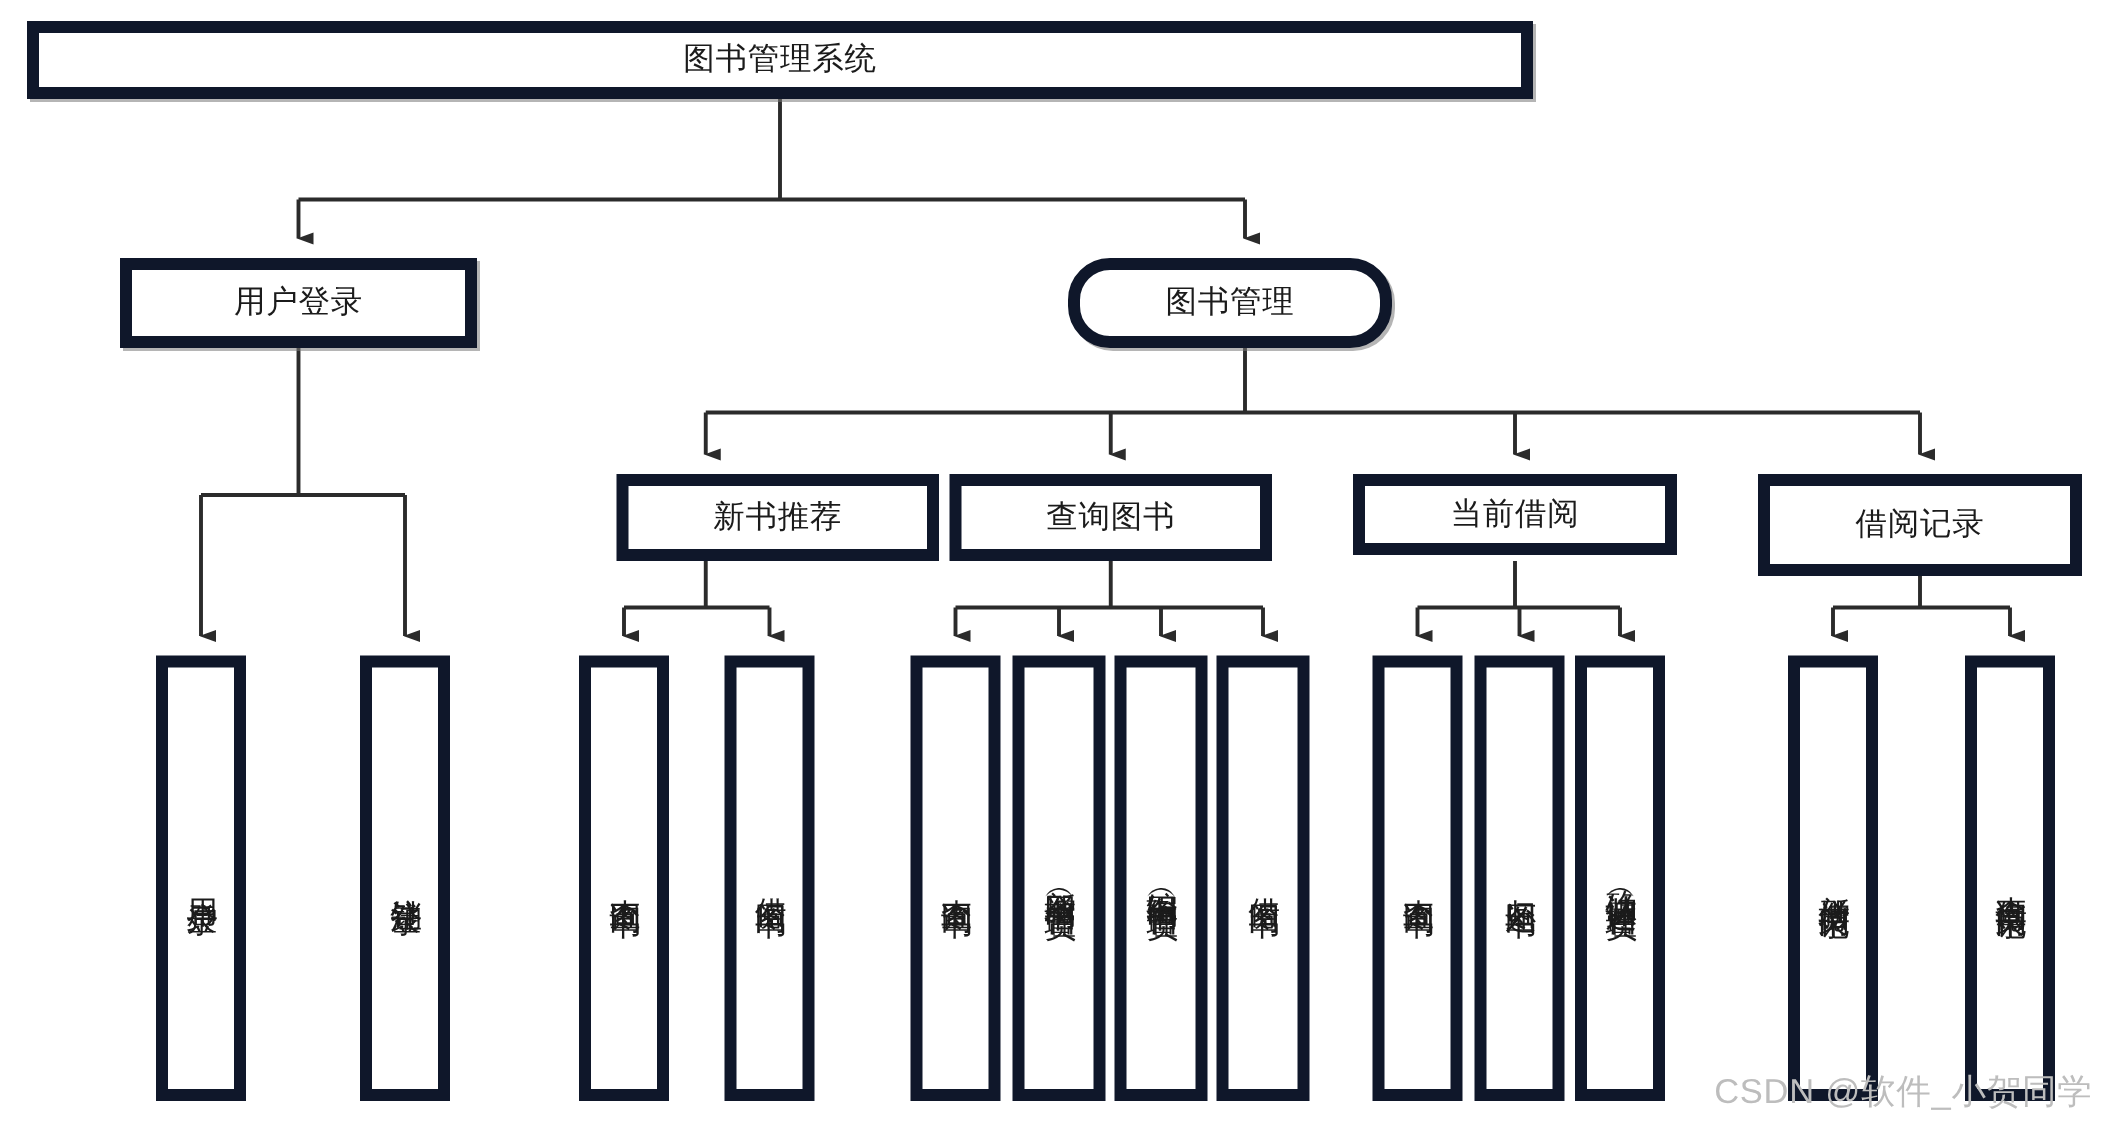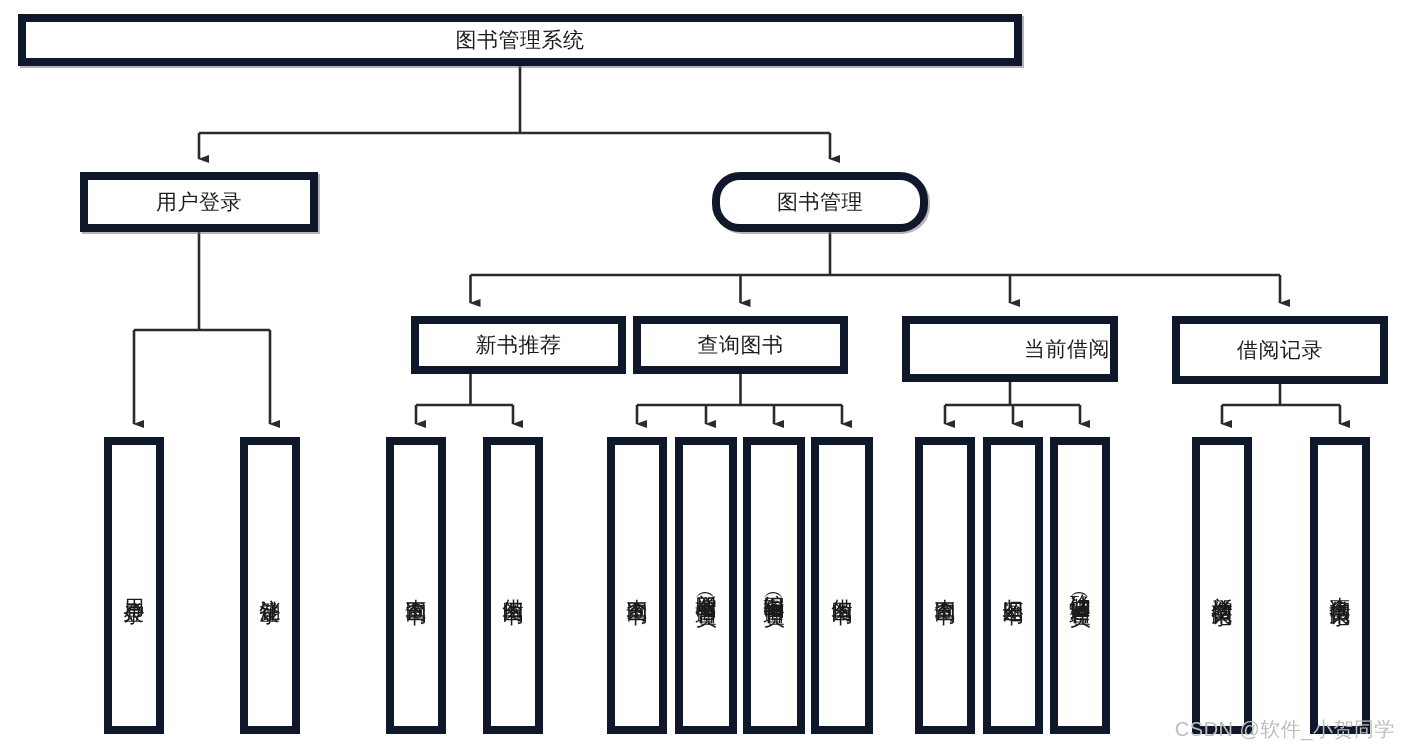--- a/index.html
+++ b/index.html
@@ -55,21 +55,21 @@
     text-align: center;
     white-space: nowrap;
   }
   .leaf-box .node-label-v {
     margin-top: 0;
   }
   #watermark {
     position: absolute;
     right: 10px;
     bottom: 4px;
-    font-size: 20px;
+    font-size: 23px;
     color: #bdbdbd;
     white-space: nowrap;
     letter-spacing: 0.5px;
     pointer-events: none;
   }
 </style>
 </head>
 <body>
 
 <div id="diagram-root">
@@ -127,21 +127,21 @@
   <div class="node-box shadowed" id="node-l2-1" style="left: 712px; top: 172px; width: 216px; height: 60px; border-radius: 28px;">
     <span class="node-label-h">图书管理</span>
   </div>
 
   <div class="node-box" id="node-l3-0" style="left: 363px; top: 316px; width: 215px; height: 58px; margin-left: 48px;">
     <span class="node-label-h">新书推荐</span>
   </div>
   <div class="node-box" id="node-l3-1" style="left: 633px; top: 316px; width: 215px; height: 58px;">
     <span class="node-label-h">查询图书</span>
   </div>
-  <div class="node-box" id="node-l3-2" style="left: 902px; top: 316px; width: 216px; height: 66px; justify-content: flex-end;">
+  <div class="node-box" id="node-l3-2" style="left: 902px; top: 316px; width: 216px; height: 54px;">
     <span class="node-label-h">当前借阅</span>
   </div>
   <div class="node-box" id="node-l3-3" style="left: 1172px; top: 316px; width: 216px; height: 68px;">
     <span class="node-label-h">借阅记录</span>
   </div>
 
   <div class="node-box leaf-box" id="node-leaf-0" style="left: 104px; top: 437px; width: 60px; height: 297px;">
     <span class="node-label-v">用户登录</span>
   </div>
   <div class="node-box leaf-box" id="node-leaf-1" style="left: 240px; top: 437px; width: 60px; height: 297px;">

